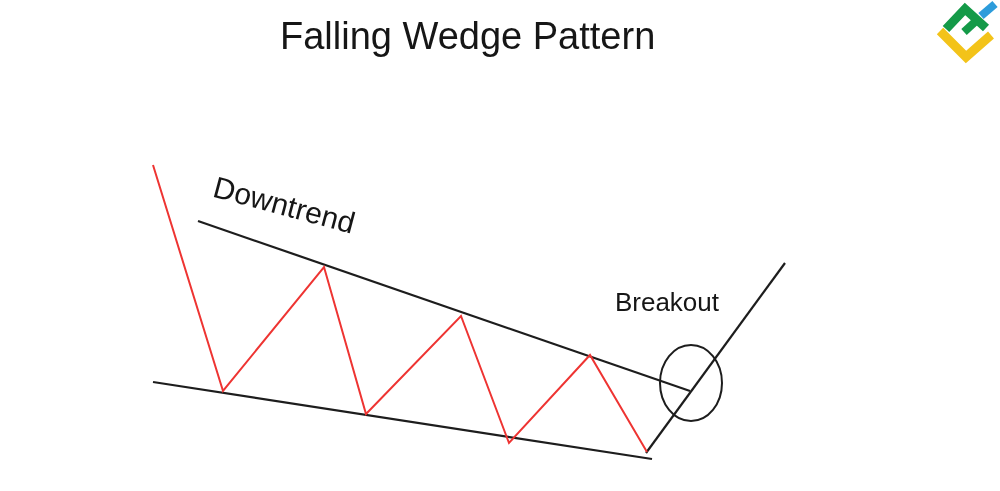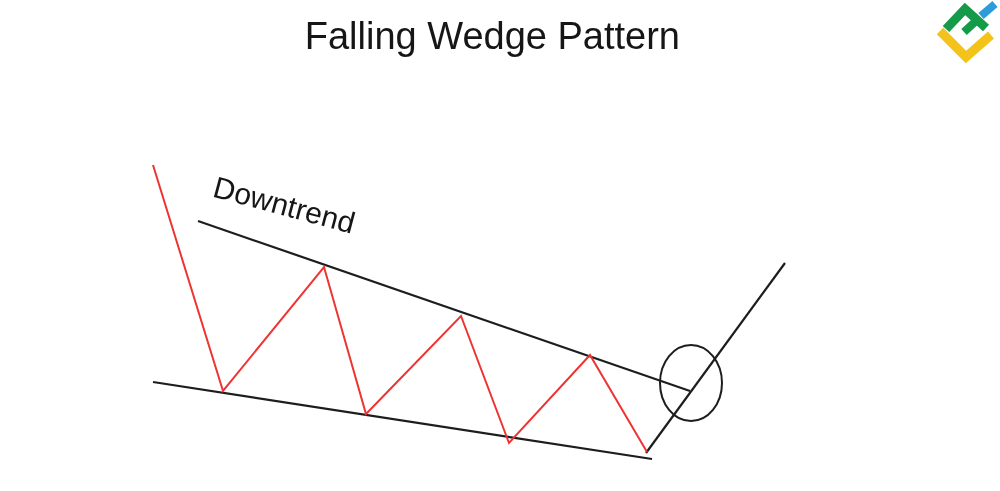--- a/index.html
+++ b/index.html
@@ -21,21 +21,21 @@
   }
   .diagram-svg {
     position: absolute;
     left: 0; top: 0;
   }
   .page-title {
     position: absolute;
     left: 280px;
     top: 17px;
     width: 400px;
-    text-align: right;
+    text-align: left;
     font-size: 38px;
     line-height: 1.0;
     color: #161616;
     white-space: nowrap;
   }
   .downtrend-label {
     position: absolute;
     left: 218px;
     top: 172px;
     font-size: 30px;
@@ -79,14 +79,15 @@
       <polyline fill="none" stroke-width="8" stroke-linecap="butt" points="964,32 976,21" stroke="#149a48"></polyline>
       <polyline fill="none" stroke-width="8" stroke-linecap="butt" points="981,16 995,4" stroke="#2d9cdb"></polyline>
       <polyline fill="none" stroke-width="9" stroke-linejoin="miter" stroke-linecap="butt" points="946,29 965,9 986,28" stroke="#149a48"></polyline>
     </g>
   </svg>
 
   <div class="page-title">Falling Wedge Pattern</div>
 
   <div class="downtrend-label">Downtrend</div>
 
+  <div class="breakout-label">Breakout</div>
 
 </div>
 
 </body></html>

